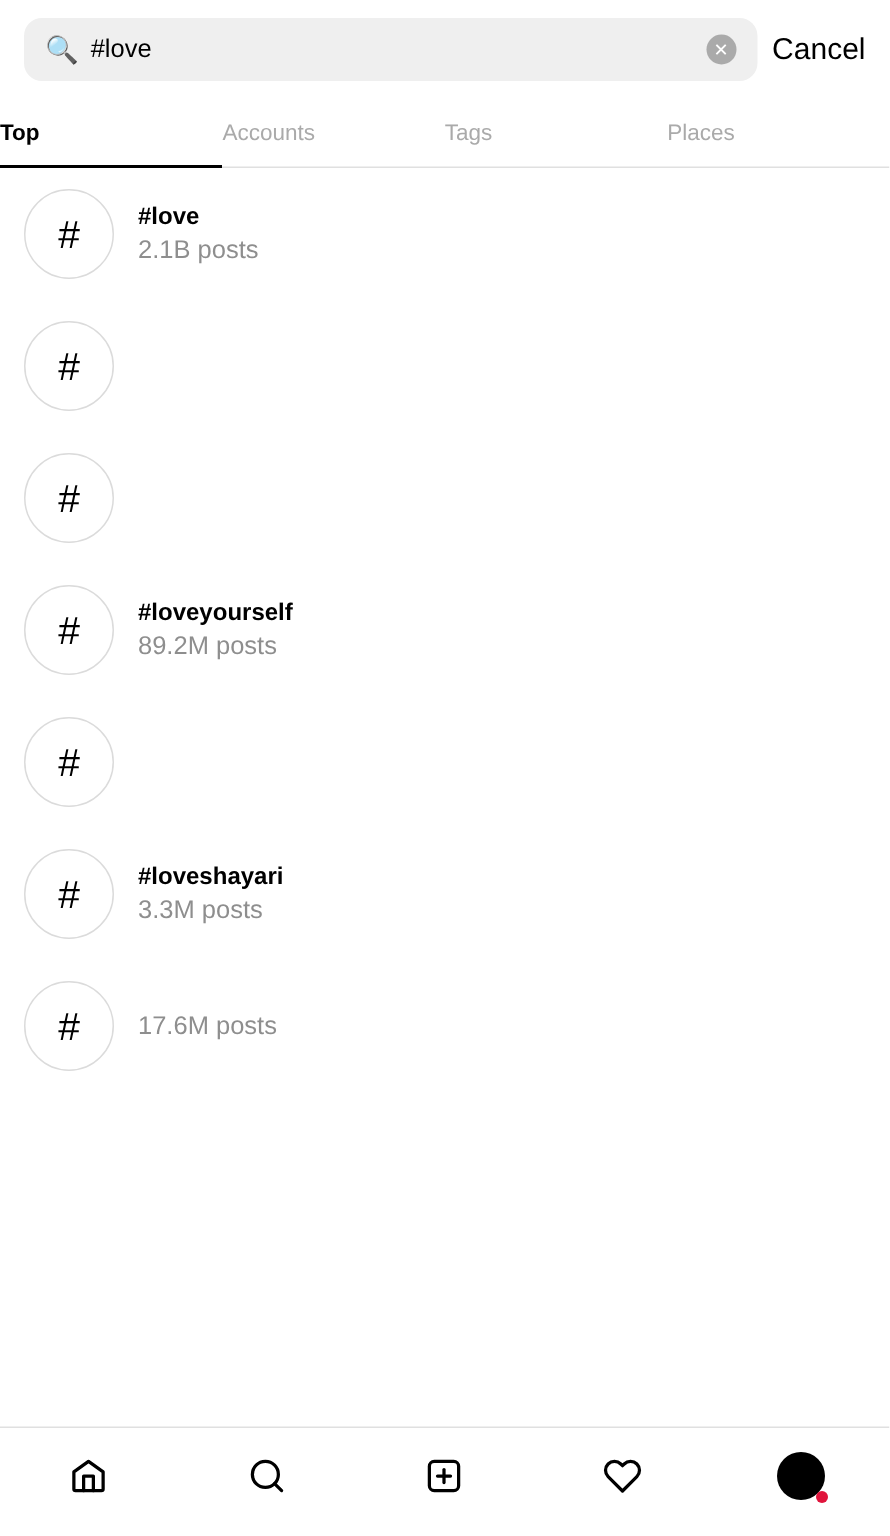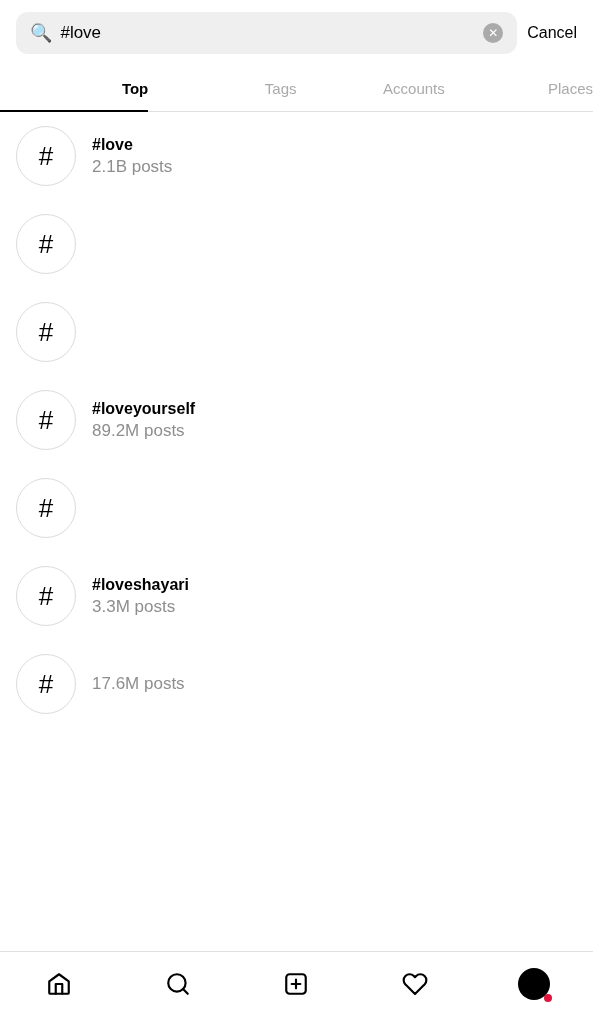--- a/index.html
+++ b/index.html
@@ -60,40 +60,40 @@
       display: flex;
       align-items: center;
       justify-content: center;
       color: #fff;
       font-size: 12px;
       cursor: pointer;
       flex-shrink: 0;
     }
 
     .cancel-button {
-      font-size: 16px;
+      font-size: 20px;
       color: #000;
       cursor: pointer;
       white-space: nowrap;
       font-weight: 400;
       background: none;
       border: none;
       padding: 0;
     }
 
     
     .tabs {
       display: flex;
       border-bottom: 1px solid #e0e0e0;
       padding: 0 0;
     }
 
     .tab {
       flex: 1;
-      text-align: right;
+      text-align: left;
       padding: 14px 0;
       font-size: 15px;
       color: #aaa;
       cursor: pointer;
       position: relative;
       font-weight: 400;
     }
 
     .tab.active {
       color: #000;
@@ -217,24 +217,24 @@
     </div>
   </div>
   <button class="cancel-button">Cancel</button>
 </div>
 
 <div class="tabs">
   <div class="tab active">
     <span>Top</span>
   </div>
   <div class="tab">
+    <span>Accounts</span>
+  </div>
+  <div class="tab">
     <span>Tags</span>
-  </div>
-  <div class="tab">
-    <span>Accounts</span>
   </div>
   <div class="tab">
     <span>Places</span>
   </div>
 </div>
 
 <div class="results-list">
 
 <div class="result-item">
       <div class="hashtag-avatar">#</div>

